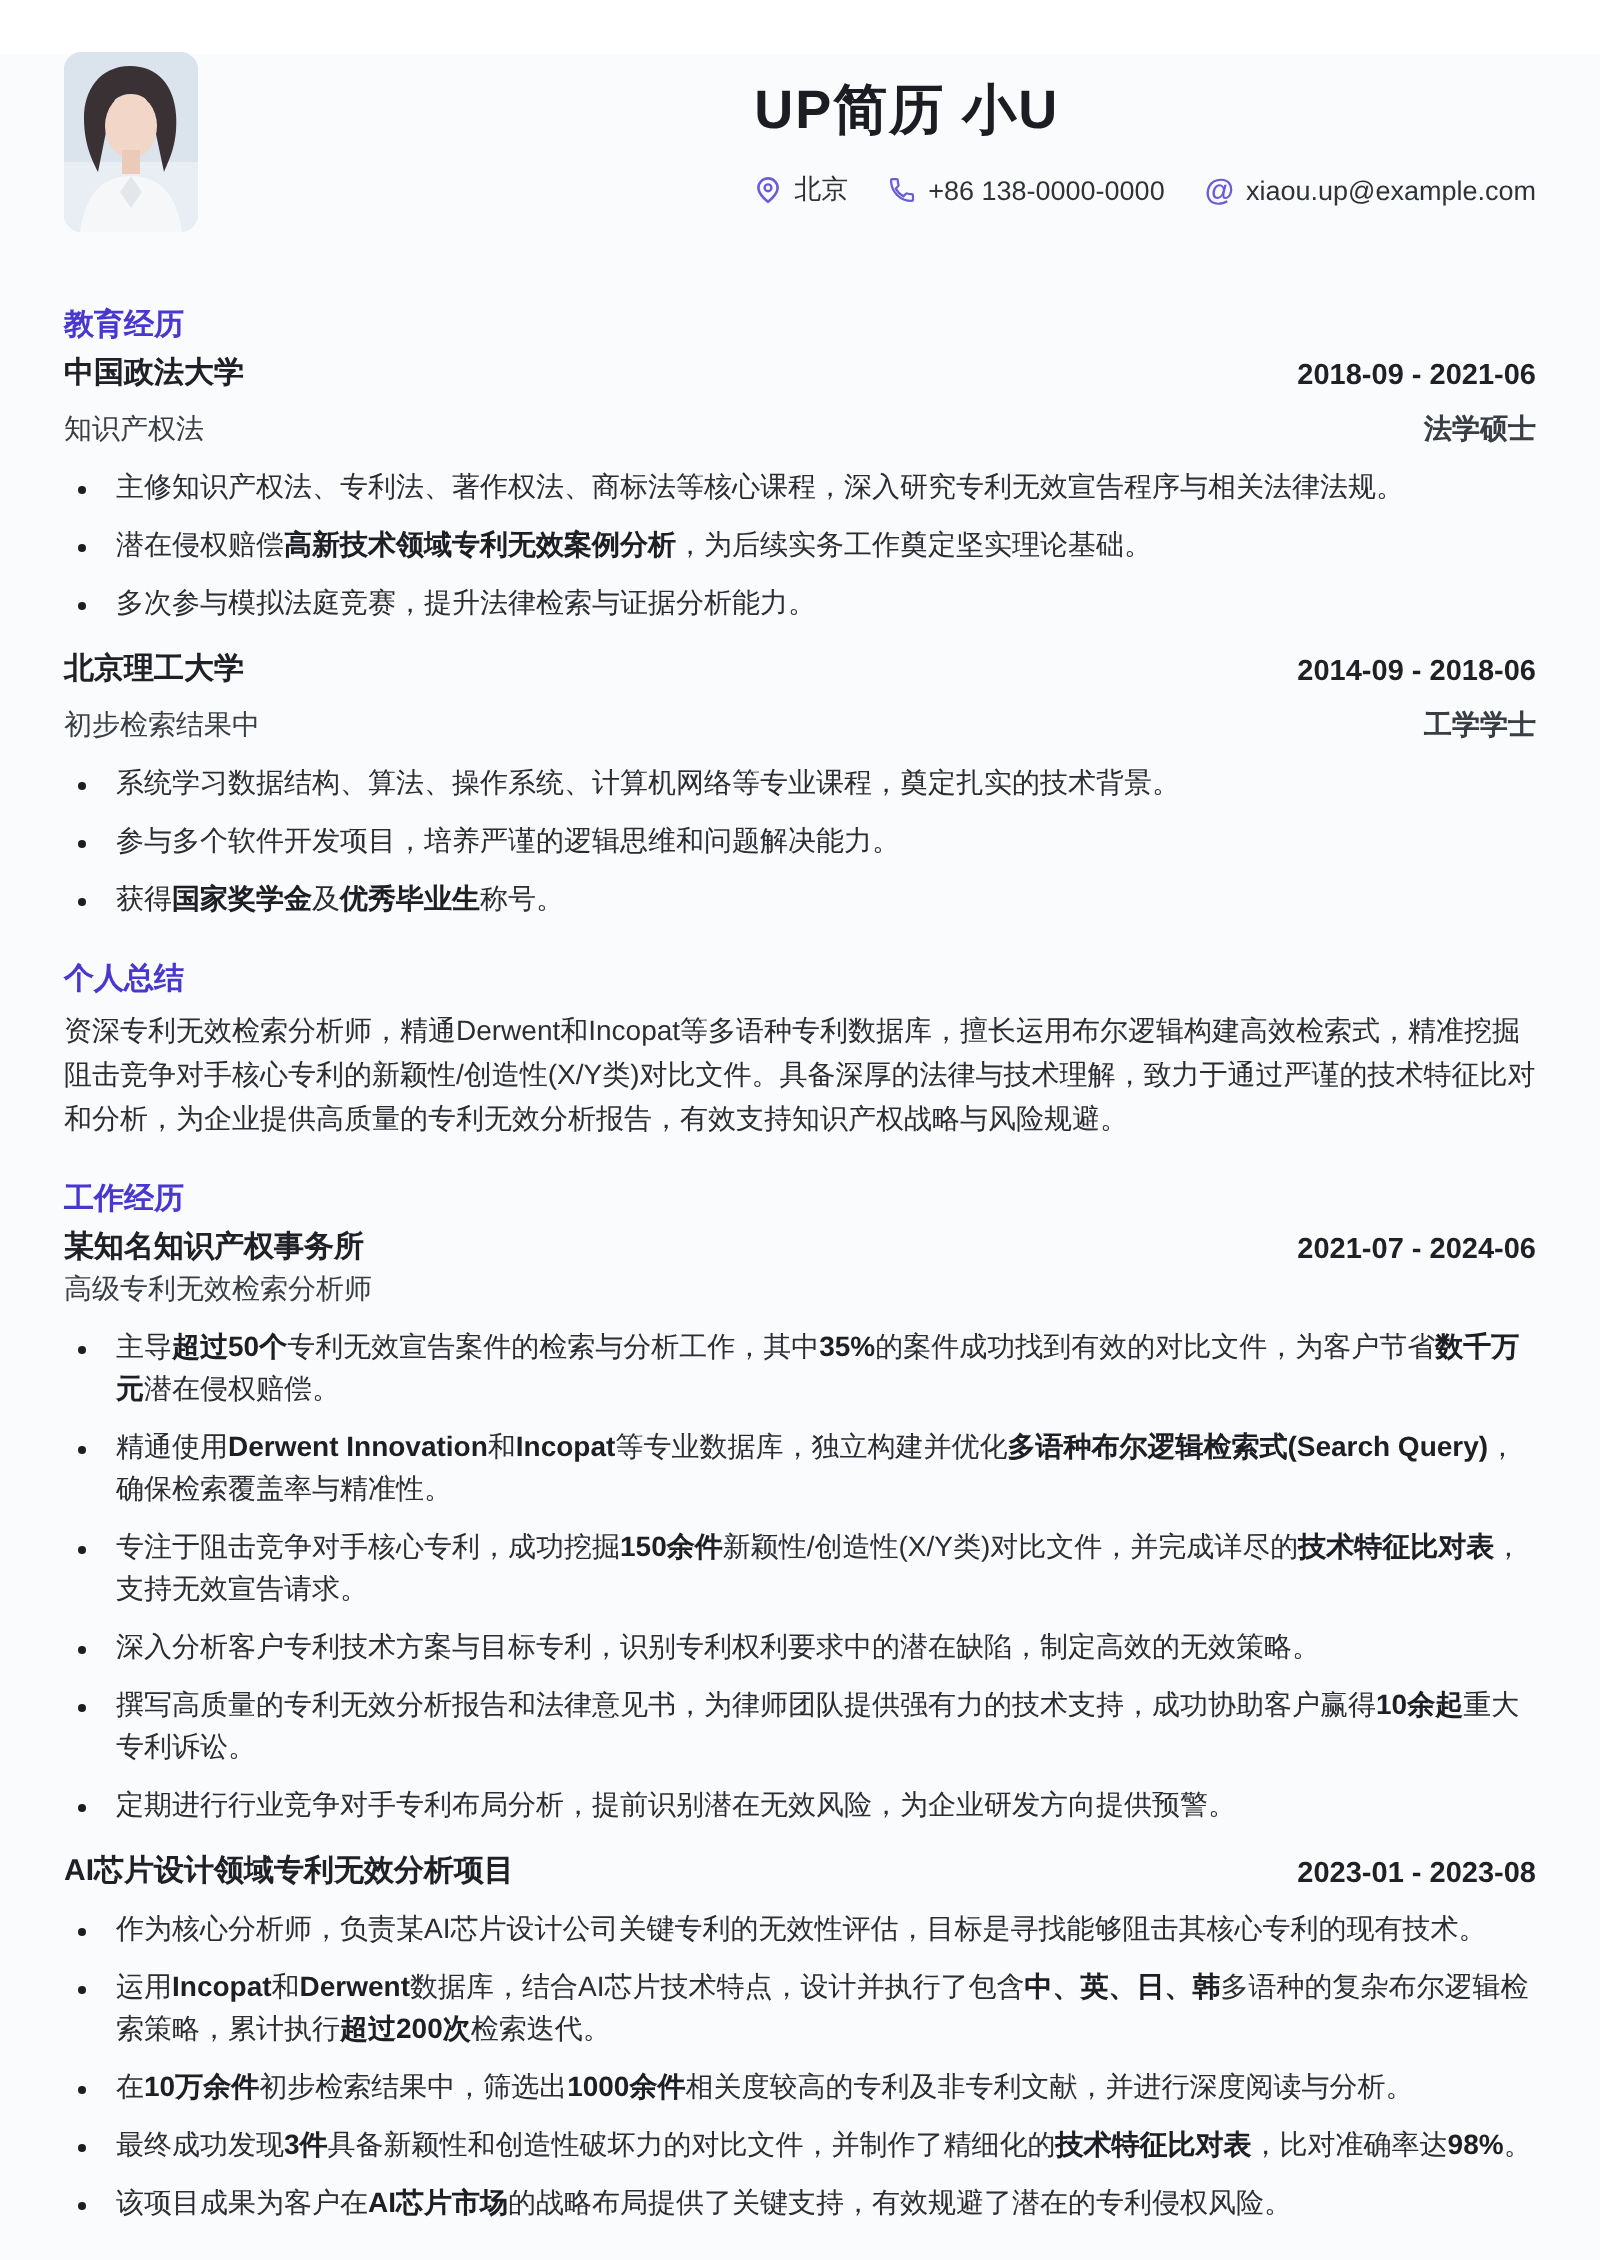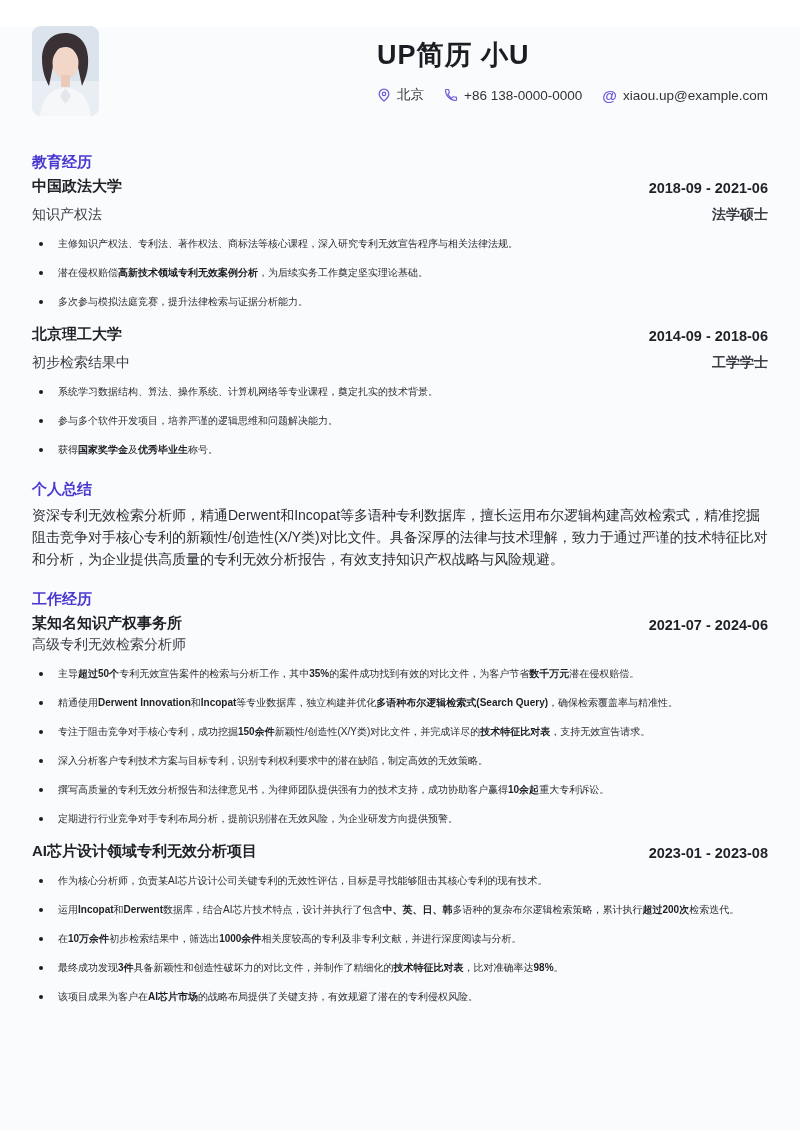--- a/index.html
+++ b/index.html
@@ -49,21 +49,21 @@
     margin:20px 0 5px 0;
   }
   .entry{margin-bottom:13px;}
   .erow{display:flex;justify-content:space-between;align-items:flex-end;}
   .e-title{font-size:15px;font-weight:700;color:var(--heading);}
   .e-dates{font-size:14.5px;font-weight:700;color:var(--heading);white-space:nowrap;}
   .e-sub{font-size:14px;color:#3a3d44;margin-top:3px;}
   .e-right{font-size:14px;color:#3a3d44;margin-top:10px;font-weight:bold;}
   ul.bullets{margin:9px 0 0 0;padding:0 0 0 21px;}
   ul.bullets li{
-    font-size:10px;line-height:21px;color:var(--text);
+    font-size:14px;line-height:21px;color:var(--text);
     margin-bottom:8px;padding-left:5px;
   }
   ul.bullets li::marker{color:#1b1d22;font-size:12px;}
   li b,.summary-text b{font-weight:700;color:#1d1f24;}
   .summary-text{font-size:14px;line-height:22px;margin:4px 0 12px 0;color:var(--text);}
 </style>
 </head>
 <body>
 
 <div class="page-bg"></div>

